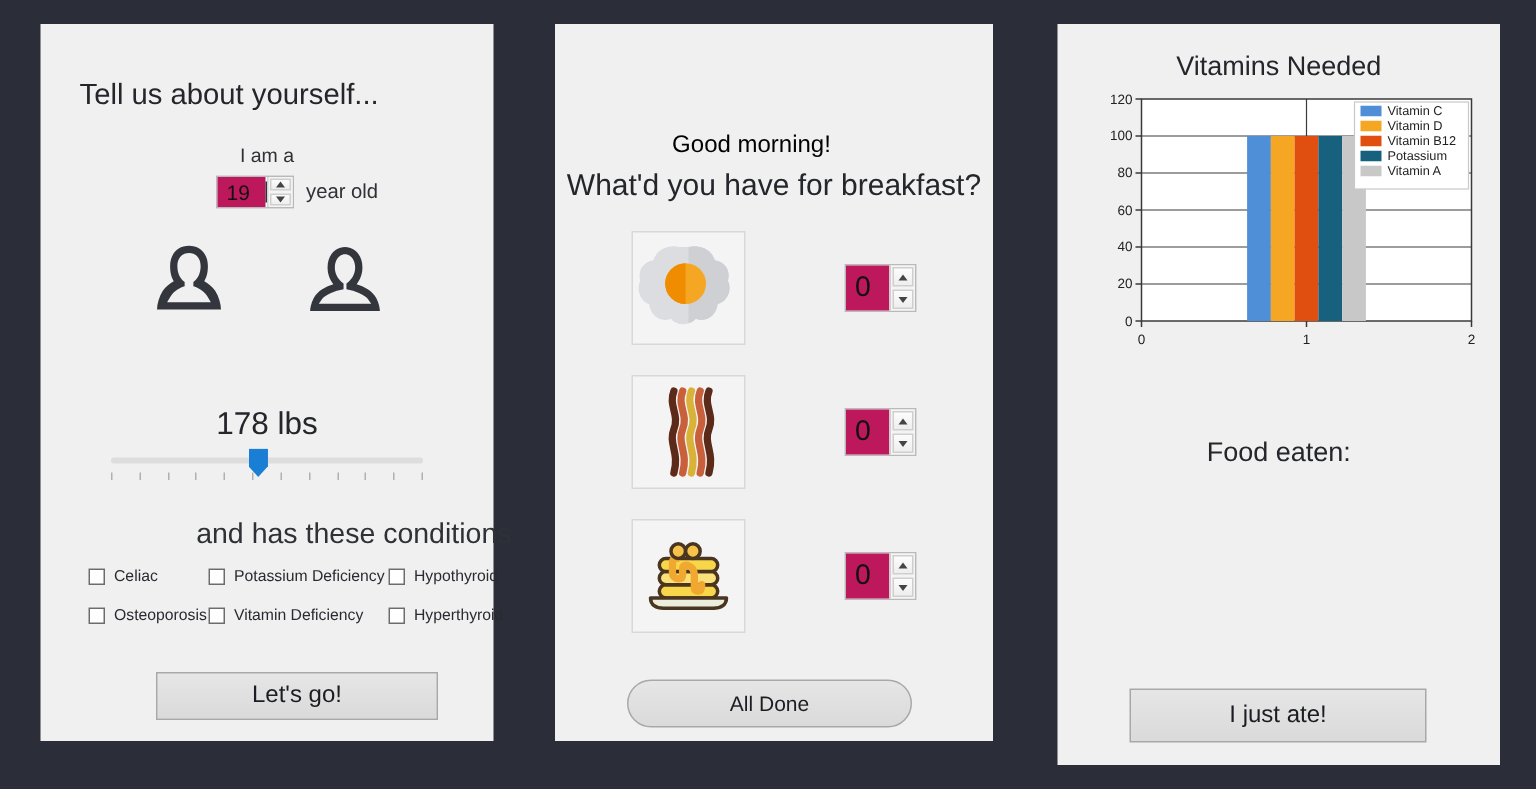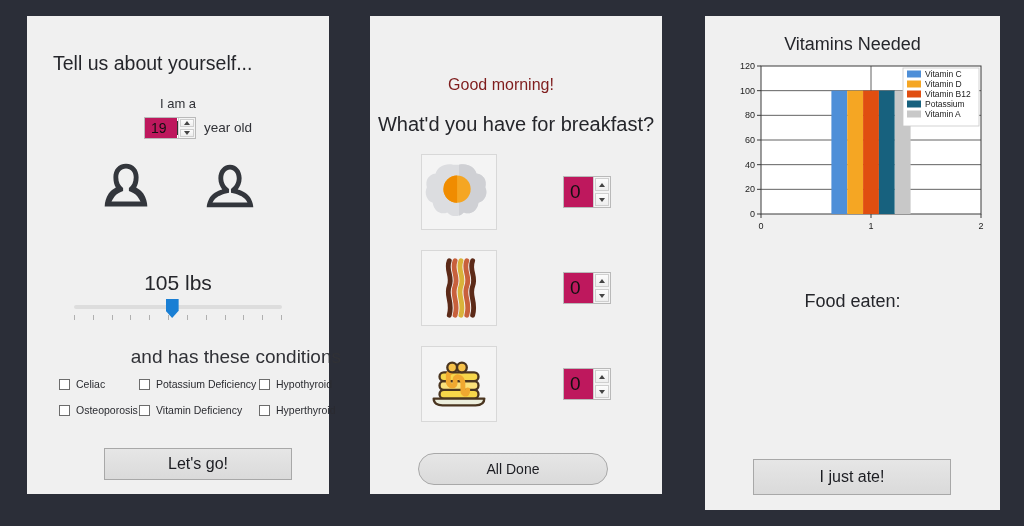--- a/index.html
+++ b/index.html
@@ -89,21 +89,21 @@
   .btn {
     background:linear-gradient(#e6e6e6,#dadada);
     border:1px solid #a8a8a8;
     color:#1c1d22;
     box-sizing:border-box;
     display:flex; align-items:center; justify-content:center;
   }
   #btn-lets-go { position:absolute; left:77px; top:432px; width:188px; height:32px; font-size:16px; }
 
   
-  #greeting       { position:absolute; left:0; top:60px; width:262px; text-align:center; font-size:16px; color:#7f1d1d; }
+  #greeting       { position:absolute; left:0; top:72px; width:262px; text-align:center; font-size:16px; color:#000000; }
   #breakfast-q    { position:absolute; left:0; top:97px; width:292px; text-align:center; font-size:20px; color:#25262b; }
 
   .food-row { position:absolute; left:0; width:292px; height:76px; display:flex;
               align-items:center; justify-content:center; gap:66px; }
   #food-row-0 { top:138px; }
   #food-row-1 { top:234px; }
   #food-row-2 { top:330px; }
 
   .food-tile { width:76px; height:76px; border:1px solid #d8d8d8; background:#f4f4f4;
                box-sizing:border-box; display:block; }
@@ -156,21 +156,21 @@
       <svg class="gender-btn" viewBox="0 0 64 64">
         <path d="M32 8 C24 8 19 14 19 22 C19 27 20 30 21.5 32.5 C19 34 16 36 14 39 C11.5 43 10 48 10 52 L54 52 C54 48 52.5 43 50 39 C48 36 45 34 42.5 32.5 C44 30 45 27 45 22 C45 14 40 8 32 8 Z
                  M24 22 C24 17 27 13 32 13 C37 13 40 17 40 22 C40 27 38 31 35 33 L35 36 C38 37 42 39 44 42 C46 45 47 47 47 47 L17 47 C17 47 18 45 20 42 C22 39 26 37 29 36 L29 33 C26 31 24 27 24 22 Z" fill="#33363c"></path>
       </svg>
       <svg class="gender-btn" viewBox="0 0 64 64">
         <path d="M32 9 C25 9 20 15 20 23 C20 28 22 32 24 34.5 C19 36 13 39 10.5 44 C8.5 48 8 51 8 53 L56 53 C56 51 55.5 48 53.5 44 C51 39 45 36 40 34.5 C42 32 44 28 44 23 C44 15 39 9 32 9 Z
                  M25 23 C25 18 28 14 32 14 C36 14 39 18 39 23 C39 28 36 32 33 34 L33 38 C39 39 46 42 48 45 C49.5 47 50 48 50 48 L14 48 C14 48 14.5 47 16 45 C18 42 25 39 31 38 L31 34 C28 32 25 28 25 23 Z" fill="#33363c"></path>
       </svg>
     </div>
 
-    <div id="weight-value">105 lbs</div>
+    <div id="weight-value">178 lbs</div>
 
     <div id="slider">
       <div class="track"></div>
       <div class="thumb" id="slider-thumb" style="clip-path: polygon(0% 0%, 100% 0%, 100% 62%, 50% 100%, 0% 62%); left: 91.65px;"></div>
       <div class="ticks" id="slider-ticks">
           <i></i>
           <i></i>
           <i></i>
           <i></i>
           <i></i>

